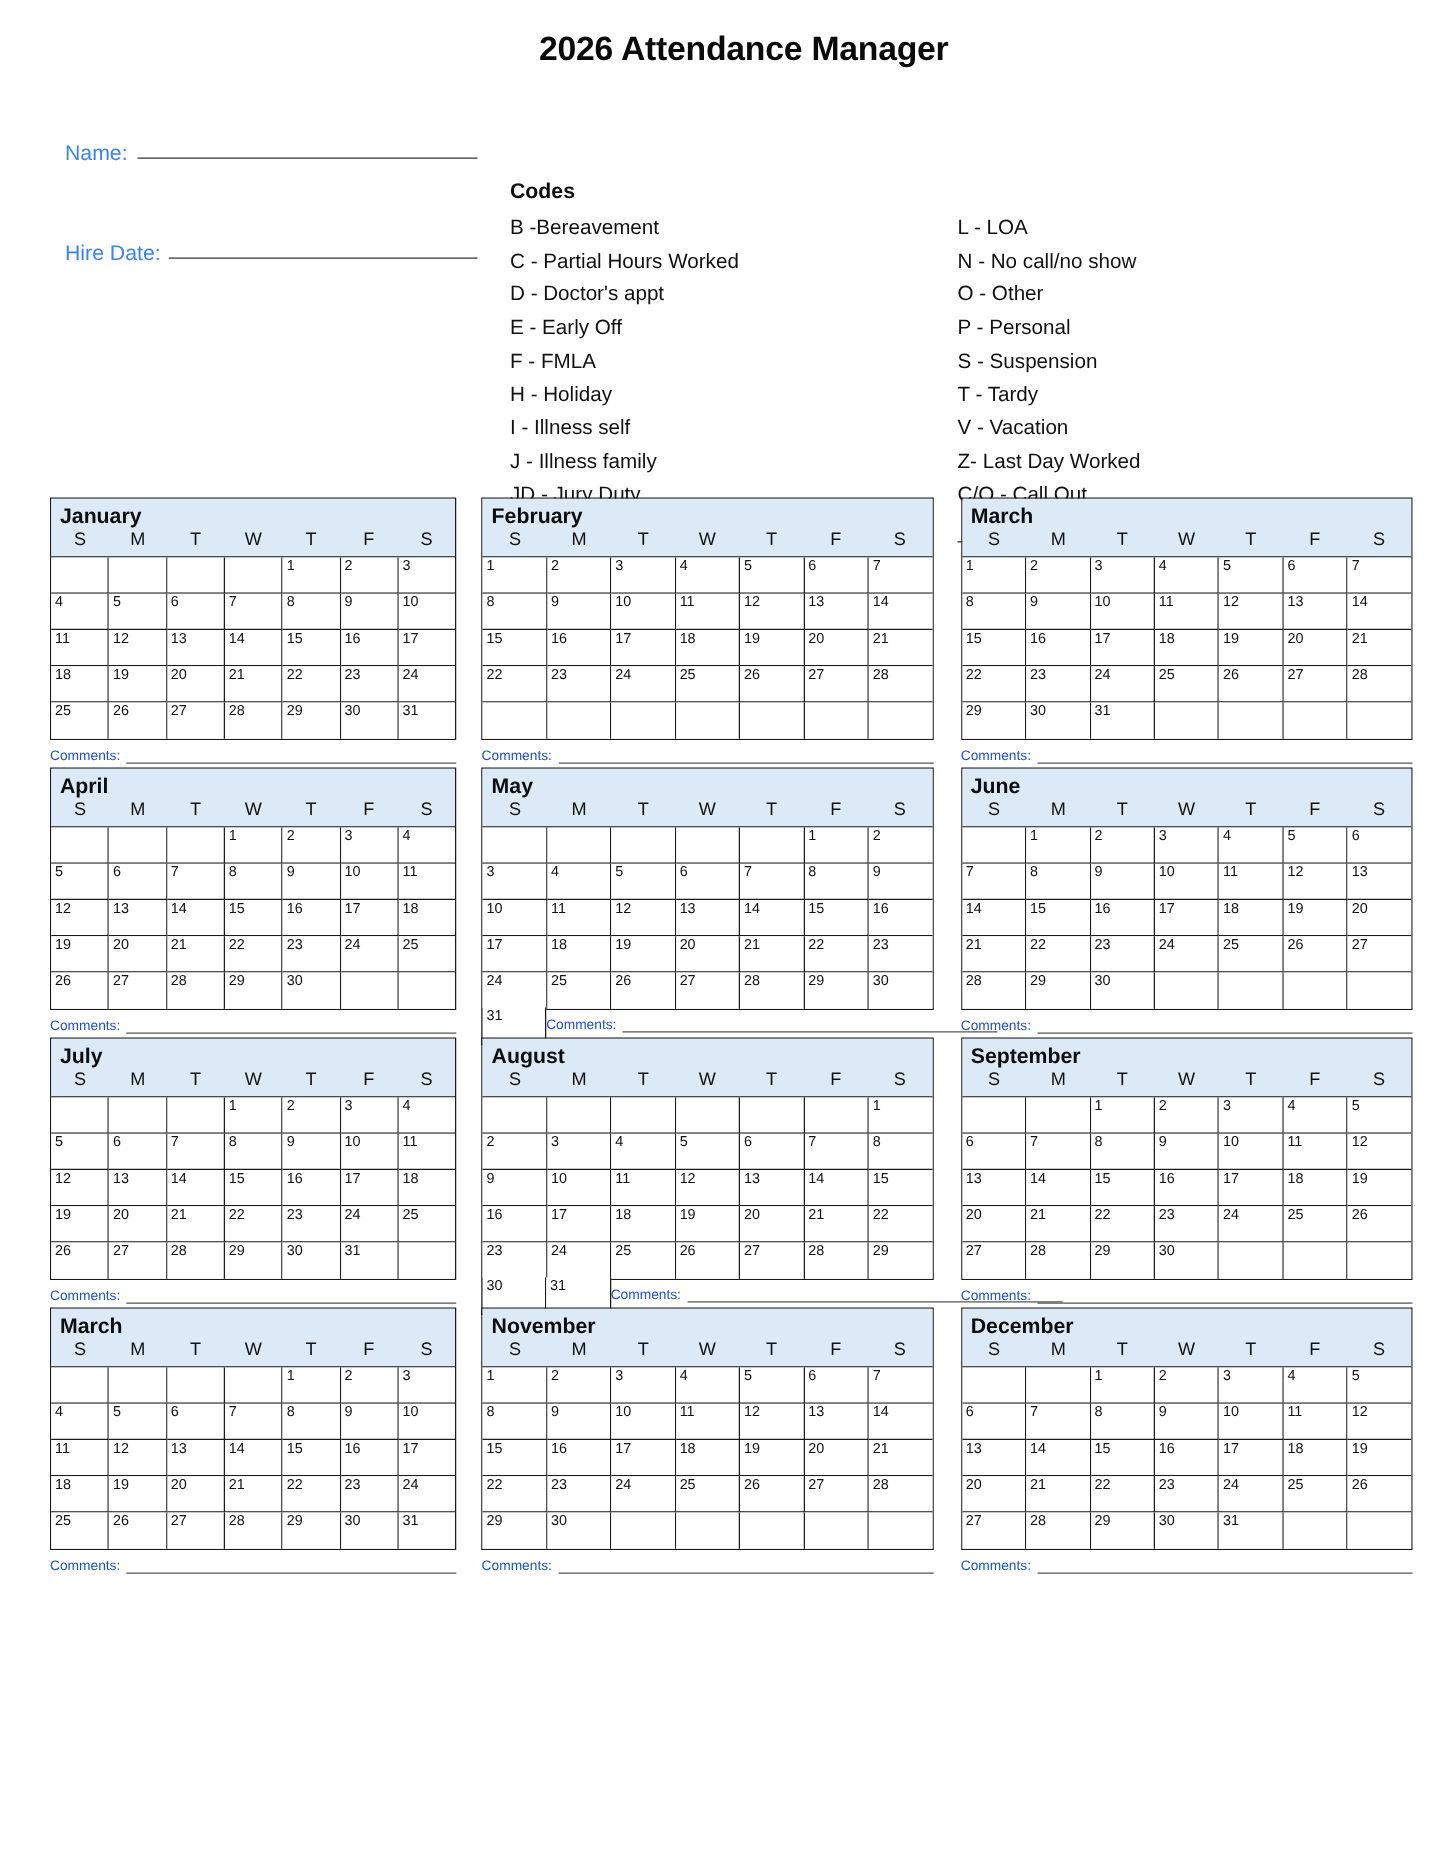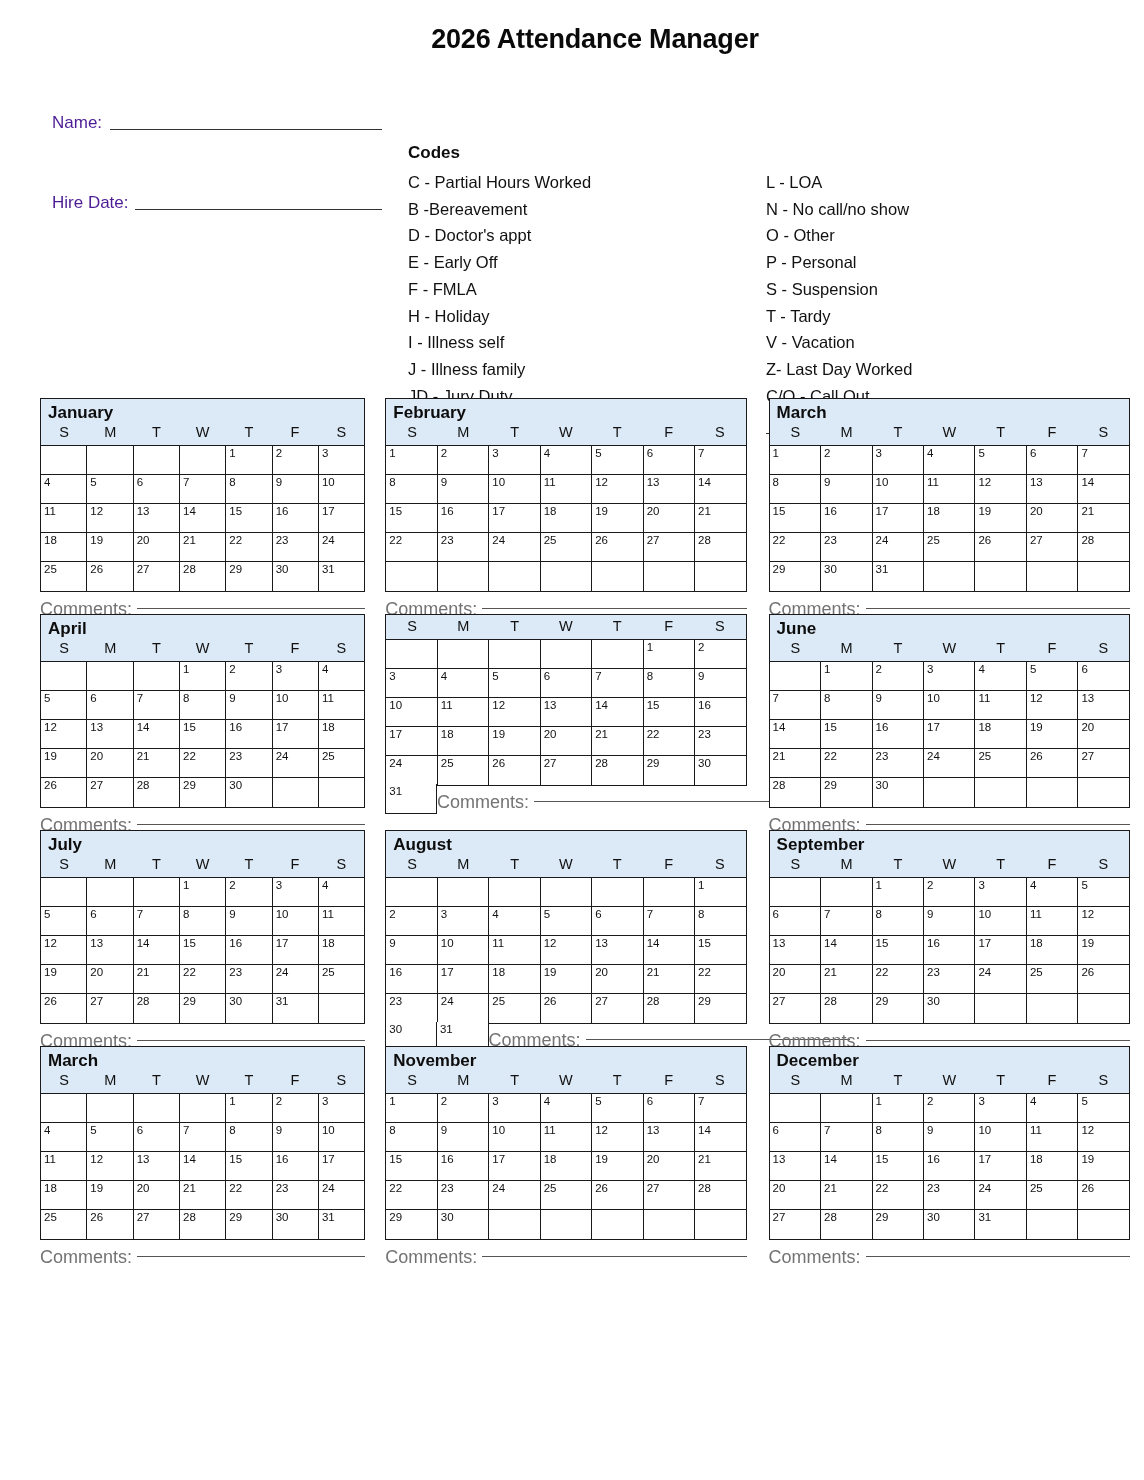--- a/index.html
+++ b/index.html
@@ -35,23 +35,23 @@
   }
 
   .id-fields {
     position: absolute;
     left: 52px;
     top: 58px;
     width: 330px;
   }
   .id-row {
     display: flex;
-    align-items: center;
+    align-items: flex-start;
     font-size: 17px;
-    color: #4c1d95;
+    color: #3b82f6;
   }
   .id-row.hire { margin-top: 60px; }
   .id-label { white-space: nowrap; }
   .id-rule {
     flex: 1 1 auto;
     border-bottom: 1.6px solid #333;
     margin-left: 6px;
     height: 13px;
   }
   .id-row.name .id-rule { margin-left: 8px; }
@@ -168,23 +168,23 @@
     border-left: 1.8px solid #1a1a1a;
     border-right: 1.8px solid #1a1a1a;
     border-bottom: 1.8px solid #1a1a1a;
     border-top: none;
     height: 30px;
   }
   .cal-overflow .cal-cell + .cal-cell { border-left: none; }
 
   .cal-comments {
     display: flex;
-    align-items: flex-start;
-    font-size: 18px;
-    color: #737373;
+    align-items: flex-end;
+    font-size: 11px;
+    color: #1d4ed8;
     margin-top: 7px;
     width: 100%;
   }
   .cal-comments.inset { margin-top: -22px; padding-left: 14.2857%; }
   .cal-comments.inset2 { margin-top: -22px; padding-left: 28.57%; }
   .cal-comments-label { white-space: nowrap; }
   .cal-comments-rule {
     flex: 1 1 auto;
     border-bottom: 1.2px solid #555;
     margin-left: 5px;
@@ -207,22 +207,22 @@
     <div class="id-row hire">
       <span class="id-label">Hire Date:</span>
       <span class="id-rule"></span>
     </div>
   </div>
 
   <div class="codes-block">
     <div class="codes-title">Codes</div>
     <div class="codes-cols">
       <div class="codes-col left">
+        <span class="code-item">B -Bereavement</span>
         <span class="code-item">C - Partial Hours Worked</span>
-        <span class="code-item">B -Bereavement</span>
         <span class="code-item">D - Doctor's appt</span>
         <span class="code-item">E - Early Off</span>
         <span class="code-item">F - FMLA</span>
         <span class="code-item">H - Holiday</span>
         <span class="code-item">I - Illness self</span>
         <span class="code-item">J - Illness family</span>
         <span class="code-item">JD - Jury Duty</span>
         <span class="code-item">K - Termination</span>
       </div>
       <div class="codes-col right">
@@ -502,20 +502,21 @@
           </div>
         </div>
         <div class="cal-comments">
           <span class="cal-comments-label">Comments:</span>
           <span class="cal-comments-rule"></span>
         </div>
       </div>
       <div class="cal-slot mid">
         <div class="cal-box">
           <div class="cal-head">
+            <div class="cal-month">May</div>
             <div class="cal-dows">
               <div class="cal-dow">S</div>
               <div class="cal-dow">M</div>
               <div class="cal-dow">T</div>
               <div class="cal-dow">W</div>
               <div class="cal-dow">T</div>
               <div class="cal-dow">F</div>
               <div class="cal-dow">S</div>
             </div>
           </div>

